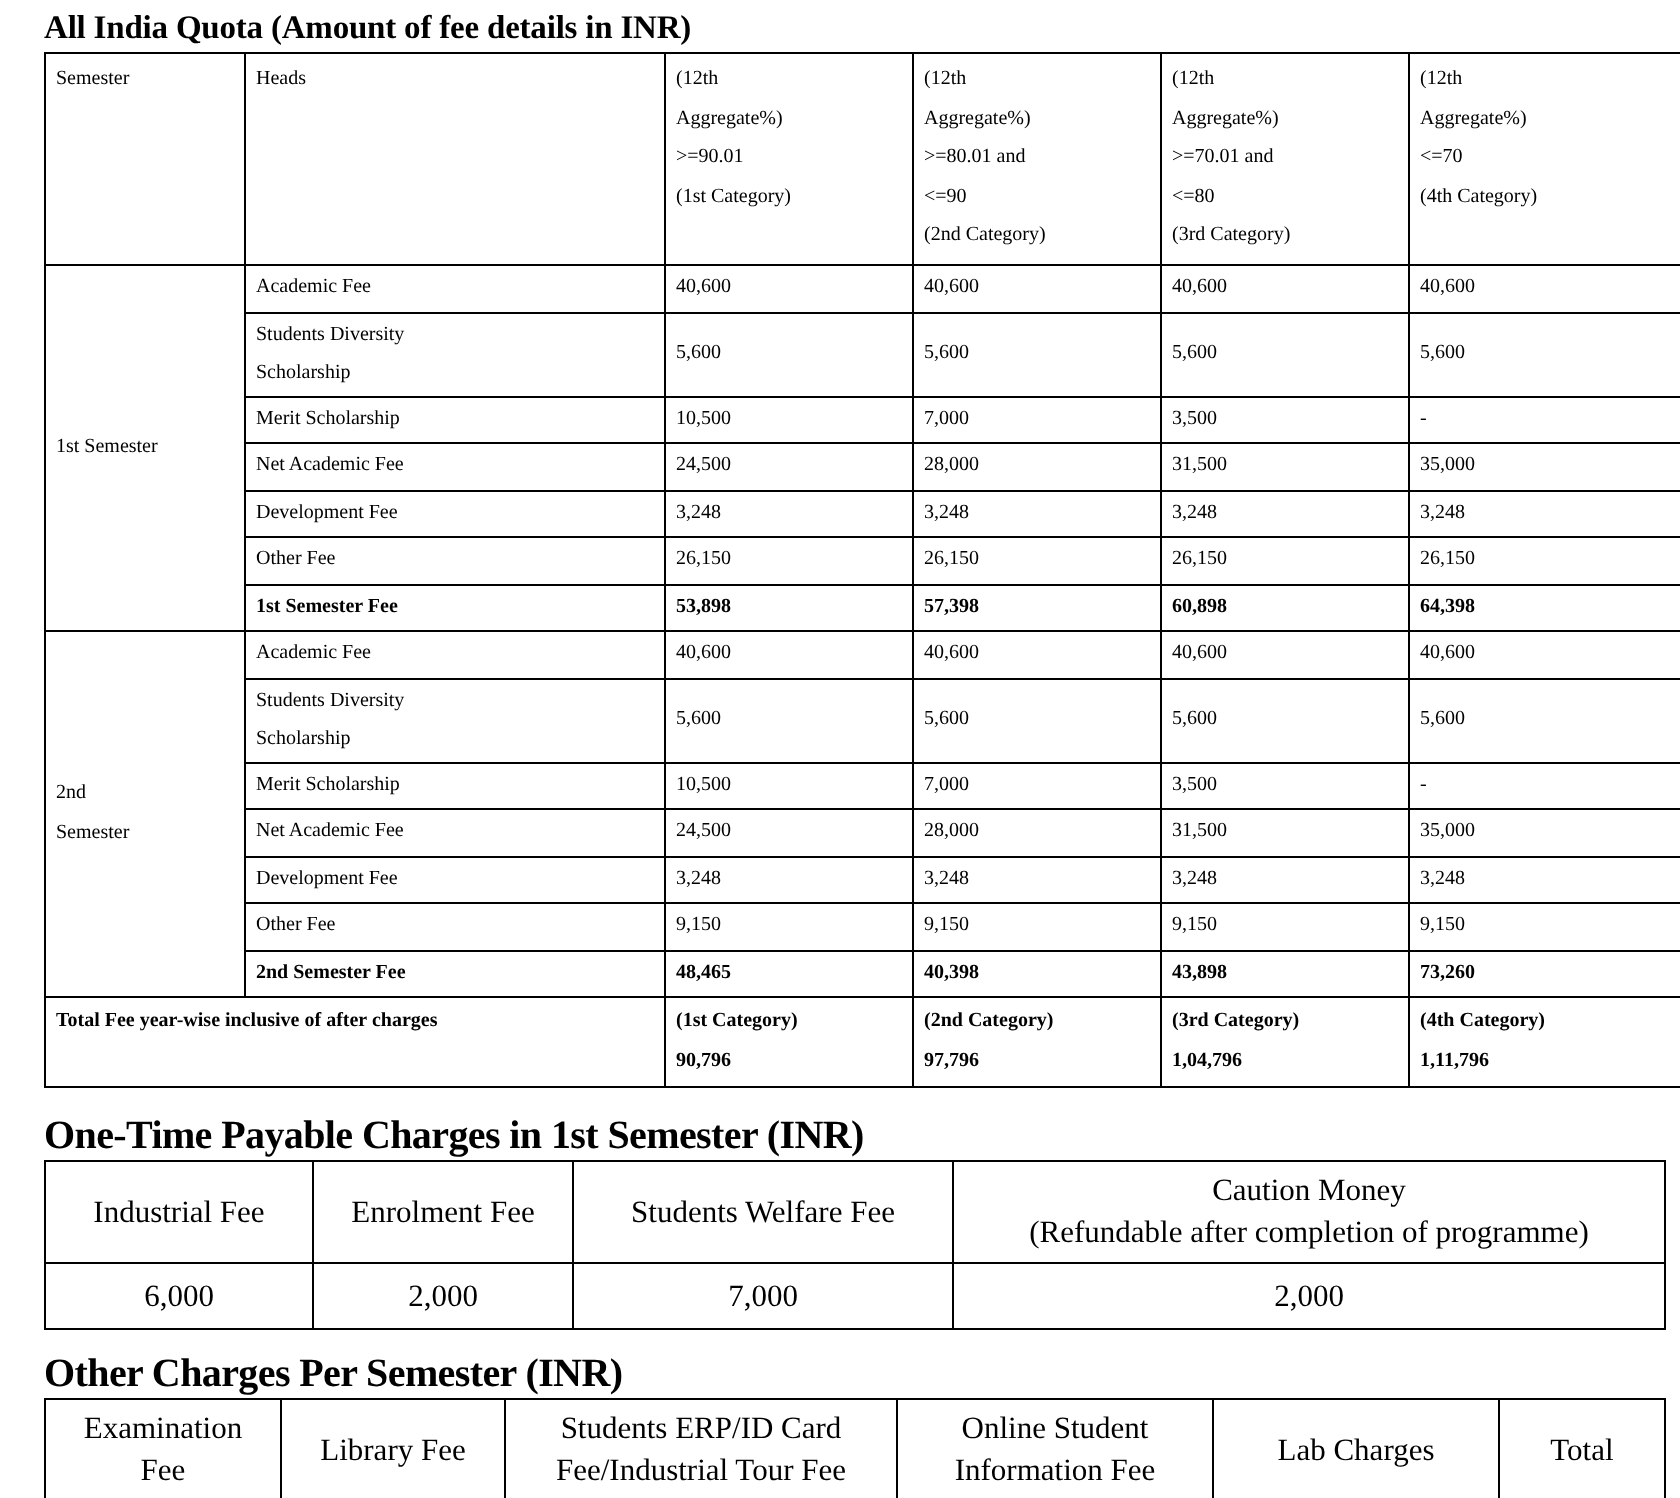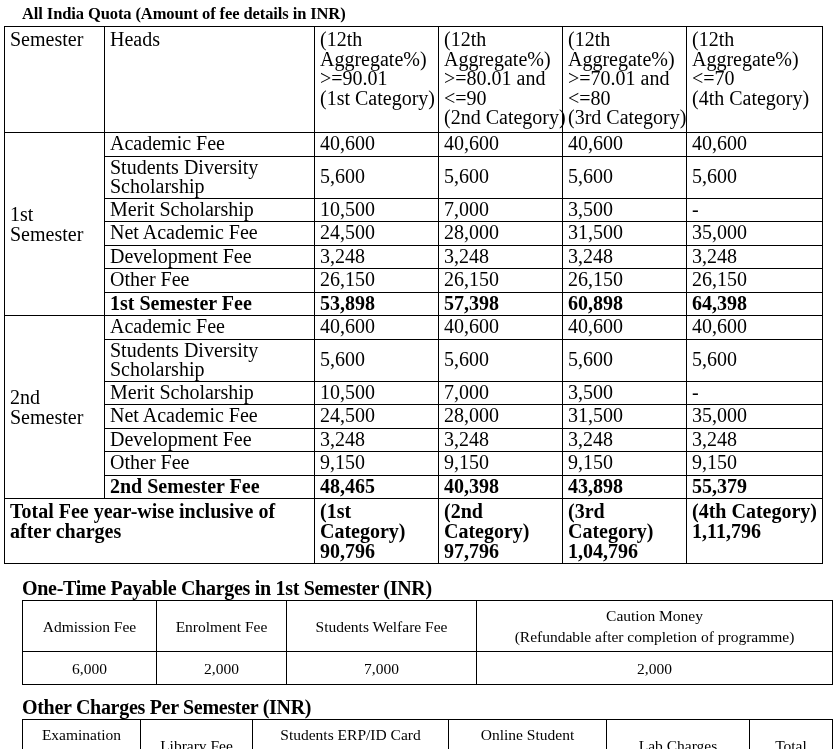--- a/index.html
+++ b/index.html
@@ -43,21 +43,22 @@
   }
   table td, table th {
     border: 1.4px solid #000000;
     vertical-align: middle;
     font-weight: normal;
   }
 
   
   .main-table {
     width: 818px;
-    font-size: 20px;
+    margin-left: 18px;
+    font-size: 10px;
   }
   .main-table td {
     padding: 1px 4px 2px 5px;
     line-height: 19.5px;
   }
   .main-table .hdr {
     vertical-align: top;
     padding-top: 3px;
     height: 100px;
   }
@@ -251,21 +252,21 @@
         <td>9,150</td>
         <td>9,150</td>
         <td>9,150</td>
         <td>9,150</td>
       </tr>
       <tr class="bold-row">
         <td>2nd Semester Fee</td>
         <td>48,465</td>
         <td>40,398</td>
         <td>43,898</td>
-        <td>55,379</td>
+        <td>73,260</td>
       </tr>
 
       <tr class="total-row">
         <td colspan="2">
           <span>Total Fee year-wise inclusive of after</span>
           <span>charges</span>
         </td>
         <td>
           <span class="cat">(1st Category)</span>
           <span class="amt">90,796</span>
@@ -293,21 +294,21 @@
   <table class="sub-table">
     <colgroup>
       <col style="width:134px">
       <col style="width:130px">
       <col style="width:190px">
       <col style="width:356px">
     </colgroup>
     <tbody>
       <tr>
         <td class="head-cell">
-          <span class="sub-line">Admission Fee</span>
+          <span class="sub-line">Industrial Fee</span>
         </td>
         <td class="head-cell">
           <span class="sub-line">Enrolment Fee</span>
         </td>
         <td class="head-cell">
           <span class="sub-line">Students Welfare Fee</span>
         </td>
         <td class="head-cell">
           <span class="sub-line">Caution Money</span>
           <span class="sub-line">(Refundable after completion of programme)</span>

